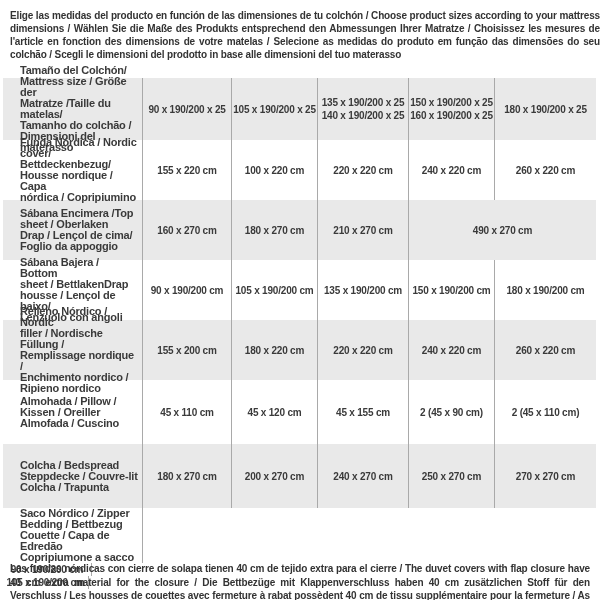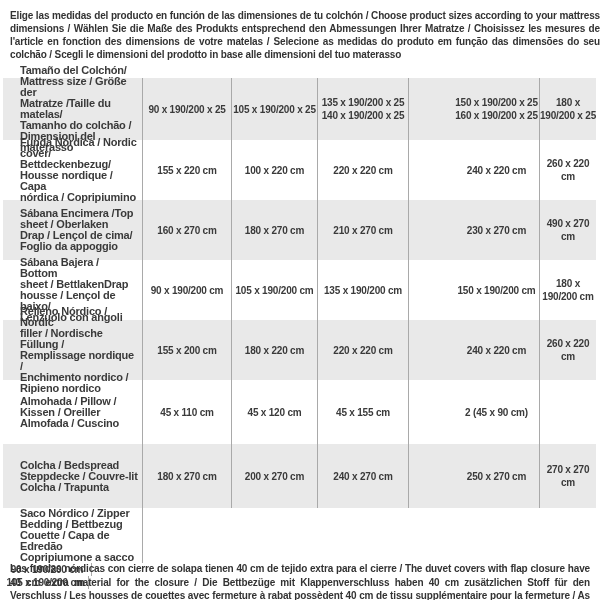--- a/index.html
+++ b/index.html
@@ -42,21 +42,21 @@
     text-align:left;
   }
   .val{
     justify-content:center;text-align:center;
     font-size:10px;line-height:13px;font-weight:700;
     letter-spacing:-0.2px;
   }
   .c1{width:89px;}
   .c2{width:86px;}
   .c3{width:91px;}
-  .c4{width:86px;margin-left:45px;}
+  .c4{width:86px;}
   .c5{flex:1;}
   .footnote{
     margin:7px 10px 0 10px;
     font-size:10px;line-height:13.5px;font-weight:700;
     letter-spacing:-0.15px;
     text-align:justify;
     color:#333333;
   }
 </style>
 </head>
@@ -94,21 +94,20 @@
   </div>
 
   <div class="trow">
     <div class="cell label sep">Sábana Encimera /Top
 sheet / Oberlaken
 Drap / Lençol de cima/
 Foglio da appoggio</div>
     <div class="cell val c1 sep">160 x 270 cm</div>
     <div class="cell val c2 sep">180 x 270 cm</div>
     <div class="cell val c3 sep">210 x 270 cm</div>
-    <div class="cell val c4 sep">230 x 270 cm</div>
     <div class="cell val c5">490 x 270 cm</div>
   </div>
 
   <div class="trow">
     <div class="cell label sep">Sábana Bajera / Bottom
 sheet / BettlakenDrap
 housse / Lençol de baixo/
 Lenzuolo con angoli</div>
     <div class="cell val c1 sep">90 x 190/200 cm</div>
     <div class="cell val c2 sep">105 x 190/200 cm</div>
@@ -131,20 +130,21 @@
   </div>
 
   <div class="trow">
     <div class="cell label sep">Almohada  / Pillow /
 Kissen / Oreiller
 Almofada / Cuscino</div>
     <div class="cell val c1 sep">45 x 110 cm</div>
     <div class="cell val c2 sep">45 x 120 cm</div>
     <div class="cell val c3 sep">45 x 155 cm</div>
     <div class="cell val c4 sep">2 (45 x 90 cm)</div>
+    <div class="cell val c5">2 (45 x 110 cm)</div>
   </div>
 
   <div class="trow">
     <div class="cell label sep">Colcha / Bedspread
 Steppdecke / Couvre-lit
 Colcha / Trapunta</div>
     <div class="cell val c1 sep">180 x 270 cm</div>
     <div class="cell val c2 sep">200 x 270 cm</div>
     <div class="cell val c3 sep">240 x 270 cm</div>
     <div class="cell val c4 sep">250 x 270 cm</div>

